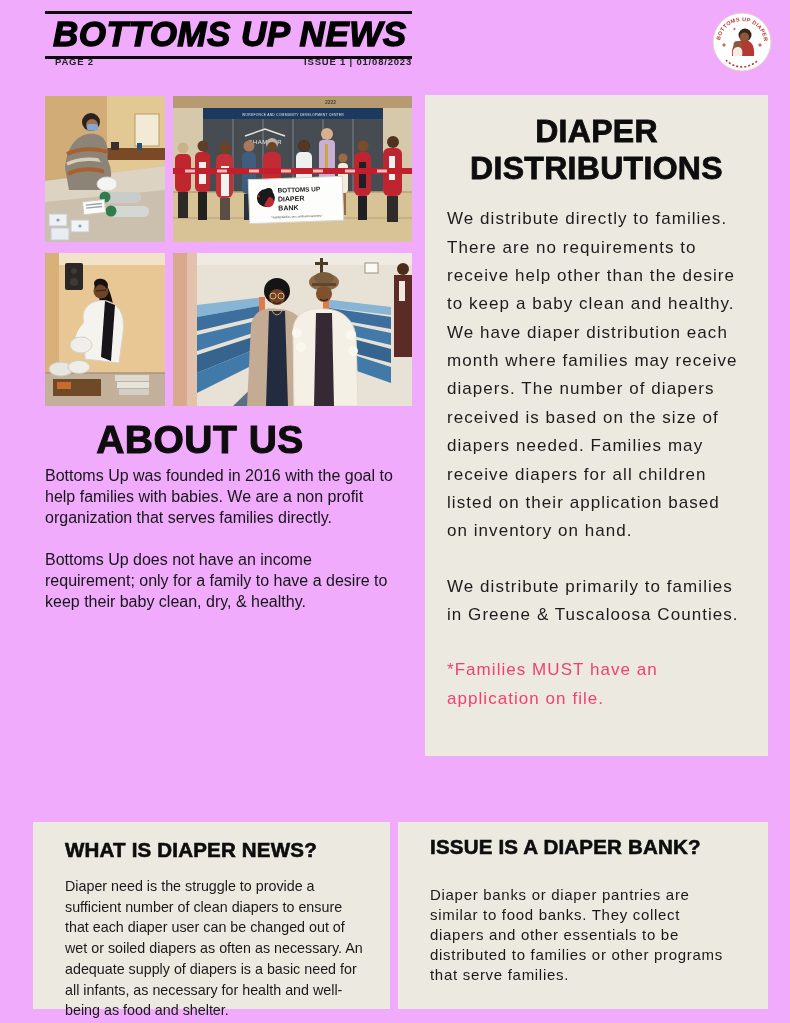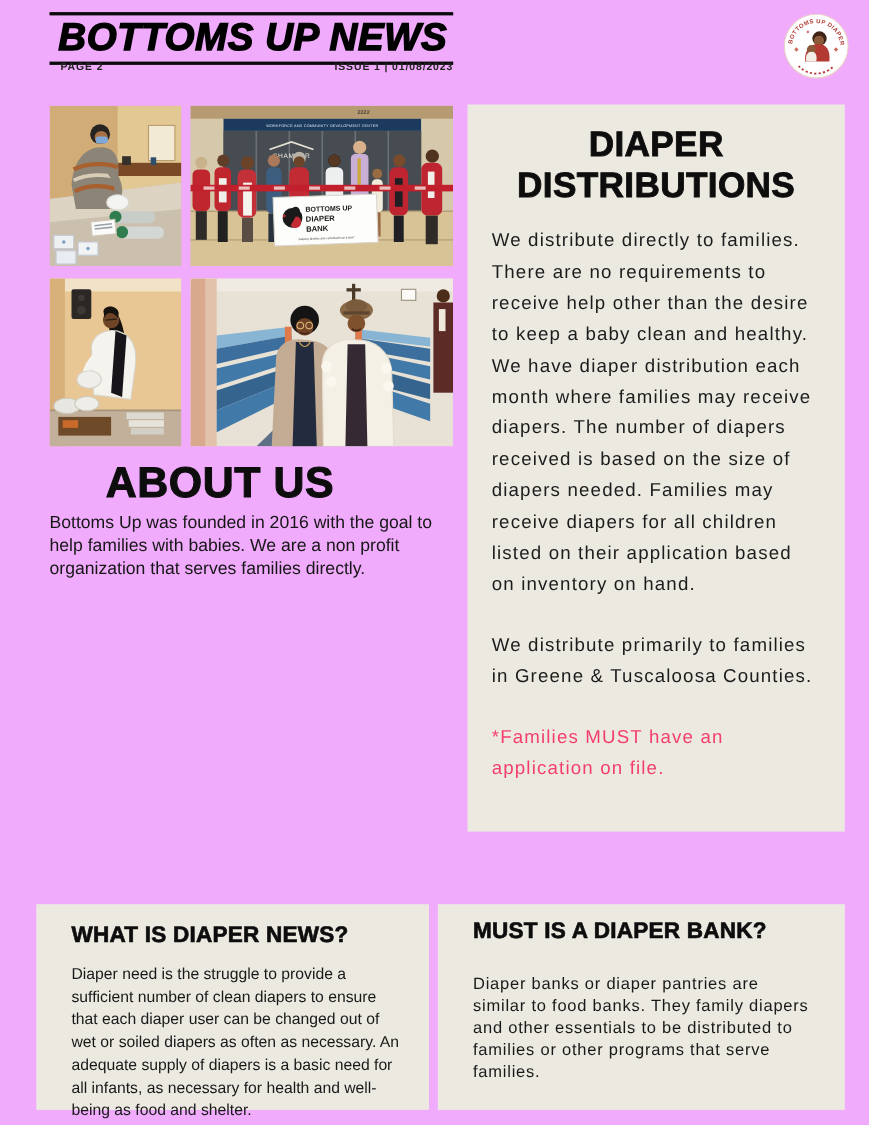--- a/index.html
+++ b/index.html
@@ -307,34 +307,35 @@
         <circle cx="178" cy="82" r="5" fill="#faf7ef"></circle>
           <circle cx="180" cy="98" r="5" fill="#faf7ef"></circle>
         <polygon points="143,60 159,60 161,153 141,153" fill="#352a33"></polygon>
       </g>
     </svg>
   </div>
 
   <div class="about-title">ABOUT US</div>
   <div class="about-text">
     <p>Bottoms Up was founded in 2016 with the goal to help families with babies. We are a non profit organization that serves families directly.</p>
+    <p>Bottoms Up does not have an income requirement; only  for a family to have a desire to keep their baby clean, dry, &amp; healthy.</p>
   </div>
 
   <div class="dist-panel">
     <div class="dist-title">DIAPER DISTRIBUTIONS</div>
     <div class="dist-text">
       <p>We distribute directly to families. There are no requirements to receive help other than the desire to keep a baby clean and healthy. We have diaper distribution each month where families may receive diapers. The number of diapers received is based on the size of diapers needed.  Families may receive diapers for all children listed on their application based on inventory on hand.</p>
       <p>We distribute primarily to families in Greene &amp; Tuscaloosa Counties.</p>
     </div>
     <div class="dist-note">*Families MUST have an application on file.</div>
   </div>
 
   <div class="info-box box-left">
     <div class="info-title">WHAT IS DIAPER NEWS?</div>
     <div class="info-body">Diaper need is the struggle to provide a sufficient number of clean diapers to ensure that each diaper user can be changed out of wet or soiled diapers as often as necessary. An adequate supply of diapers is a basic need for all infants, as necessary for health and well-being as food and shelter.</div>
   </div>
 
   <div class="info-box box-right">
-    <div class="info-title">MUST IS A DIAPER BANK?</div>
-    <div class="info-body">Diaper banks or diaper pantries are similar to food banks. They family diapers and other essentials to be distributed to families or other programs that serve families.</div>
+    <div class="info-title">ISSUE IS A DIAPER BANK?</div>
+    <div class="info-body">Diaper banks or diaper pantries are similar to food banks. They collect diapers and other essentials to be distributed to families or other programs that serve families.</div>
   </div>
 
 </div>
 
 </body></html>

